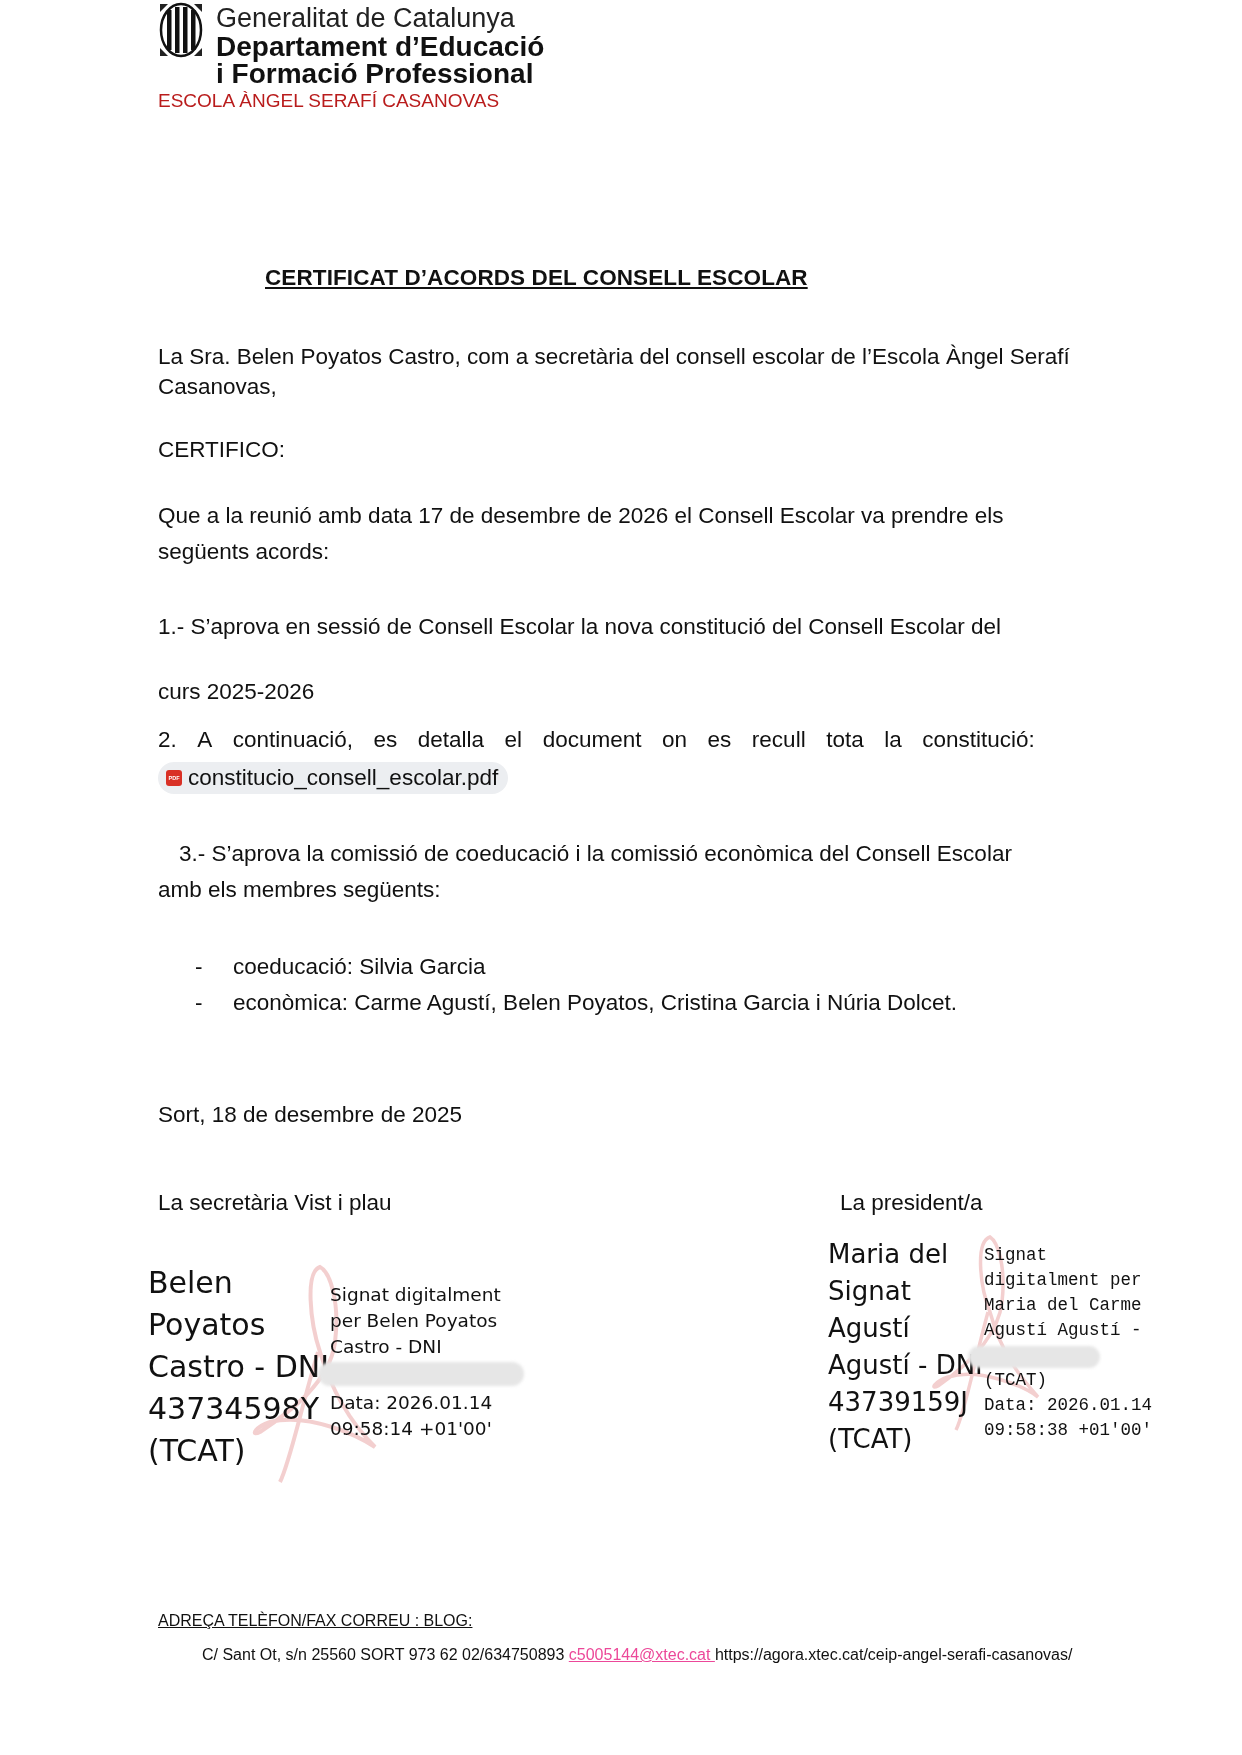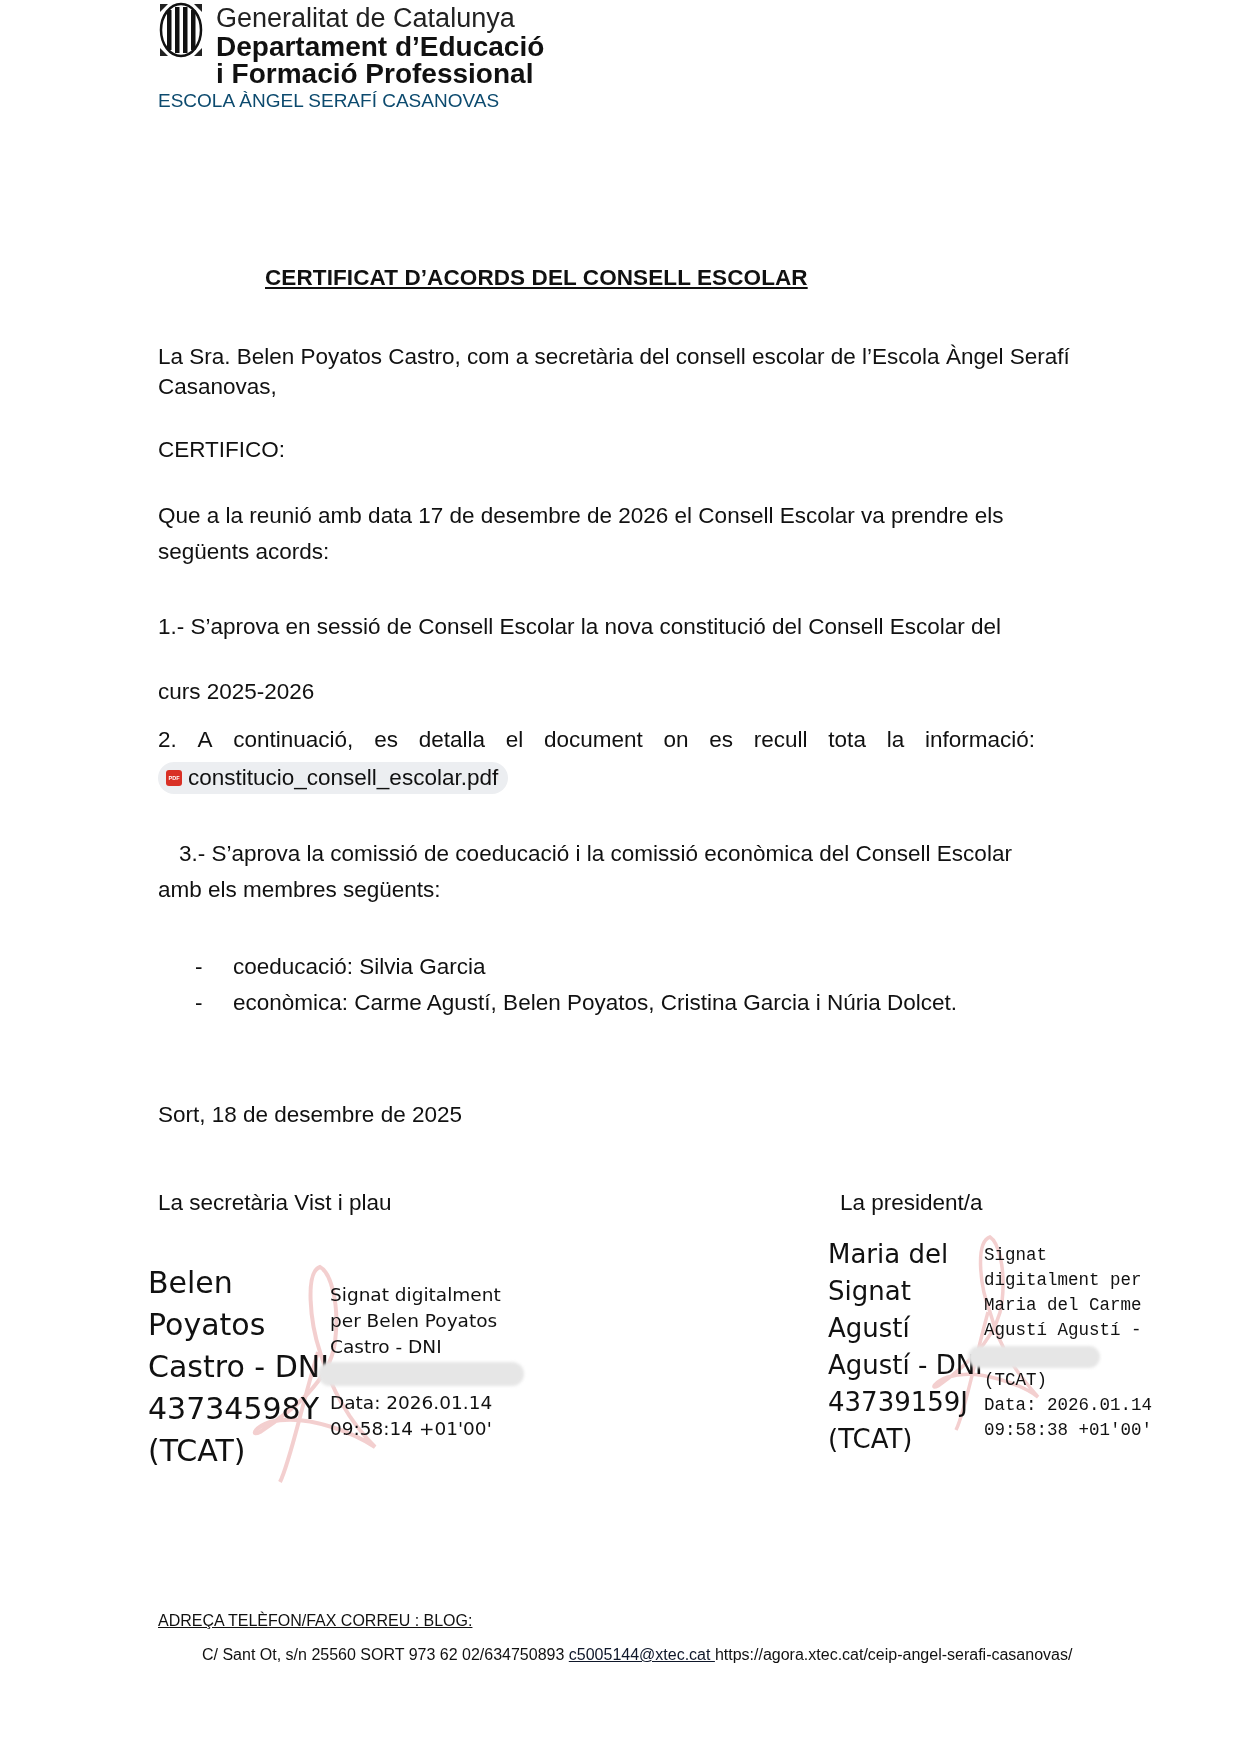--- a/index.html
+++ b/index.html
@@ -5,21 +5,21 @@
   html, body { margin: 0; padding: 0; background: #ffffff; }
   body { width: 1242px; height: 1755px; position: relative; overflow: hidden;
          font-family: "Liberation Sans", sans-serif; color: #111; }
   .abs { position: absolute; white-space: nowrap; }
 
   
   .shield { position: absolute; left: 158px; top: 2px; width: 46px; height: 56px; }
   .logo-line1 { left: 216px; top: 3px; font-size: 27px; color: #222; }
   .logo-line2 { left: 216px; top: 31px; font-size: 28px; font-weight: bold; color: #111; }
   .logo-line3 { left: 216px; top: 58px; font-size: 28px; font-weight: bold; color: #111; }
-  .school { left: 158px; top: 90px; font-size: 19px; color: #0c4a6e; }
+  .school { left: 158px; top: 90px; font-size: 19px; color: #b91c1c; }
 
   .title { left: 265px; top: 265px; font-size: 22.5px; font-weight: bold; text-decoration: underline; letter-spacing: 0.1px; }
 
   .body-text { font-size: 22.5px; color: #111; left: 158px; }
   .justify-line { width: 877px; display: flex; justify-content: space-between; }
 
   .pdf-chip { position: absolute; left: 158px; top: 762px; height: 32px; padding: 0 10px 0 8px;
               background: #eceef1; border-radius: 16px; display: flex; align-items: center; gap: 6px; }
   .pdf-chip .pdf-icon { width: 16px; height: 16px; background: #d93025; border-radius: 3px;
               color: #fff; font-size: 5.5px; font-weight: bold; display: flex; align-items: center; justify-content: center; }
@@ -31,21 +31,21 @@
   
   .sig-name { font-family: "DejaVu Sans", sans-serif; font-size: 30px; line-height: 42px; color: #111; }
   .sig-detail { font-family: "DejaVu Sans", sans-serif; font-size: 18.5px; line-height: 26px; color: #111; }
   .sig-detail-r { font-family: Liberation Mono, monospace; font-size: 17.5px; line-height: 25px; color: #111; }
   .sig-name-r { font-family: "DejaVu Sans", sans-serif; font-size: 26px; line-height: 37px; color: #111; }
   .redact { position: absolute; background: #e6e6e6; border-radius: 14px; filter: blur(1.5px); }
   .acrobat { position: absolute; opacity: 0.5; }
 
   .footer-head { left: 158px; top: 1612px; font-size: 16px; text-decoration: underline; color: #111; }
   .footer-line { left: 202px; top: 1646px; font-size: 16px; color: #111; }
-  .footer-line a { color: #0f172a; text-decoration: underline; }
+  .footer-line a { color: #ec4899; text-decoration: underline; }
 </style>
 </head>
 <body>
 
 <div>
   <svg class="shield" viewBox="0 0 46 56">
     <rect x="0" y="0" width="46" height="56" fill="#ffffff"></rect>
     <path d="M2 2 L10 2 L2 10 Z M44 2 L36 2 L44 10 Z M2 54 L10 54 L2 46 Z M44 54 L36 54 L44 46 Z" fill="#222"></path>
     <ellipse cx="23" cy="28" rx="20" ry="26" fill="none" stroke="#111" stroke-width="2.5"></ellipse>
     <ellipse cx="23" cy="28" rx="16.5" ry="22.5" fill="#fff"></ellipse>
@@ -79,21 +79,21 @@
     <span>continuació,</span>
     <span>es</span>
     <span>detalla</span>
     <span>el</span>
     <span>document</span>
     <span>on</span>
     <span>es</span>
     <span>recull</span>
     <span>tota</span>
     <span>la</span>
-    <span>informació:</span>
+    <span>constitució:</span>
   </div>
 
 <div class="pdf-chip">
   <span class="pdf-icon">PDF</span>
   <span class="pdf-name">constitucio_consell_escolar.pdf</span>
 </div>
 
 <div class="abs body-text" style="top:841px;margin-left:21px;">3.- S’aprova la comissió de coeducació i la comissió econòmica del Consell Escolar</div>
 <div class="abs body-text" style="top:877px;">amb els membres següents:</div>
 

